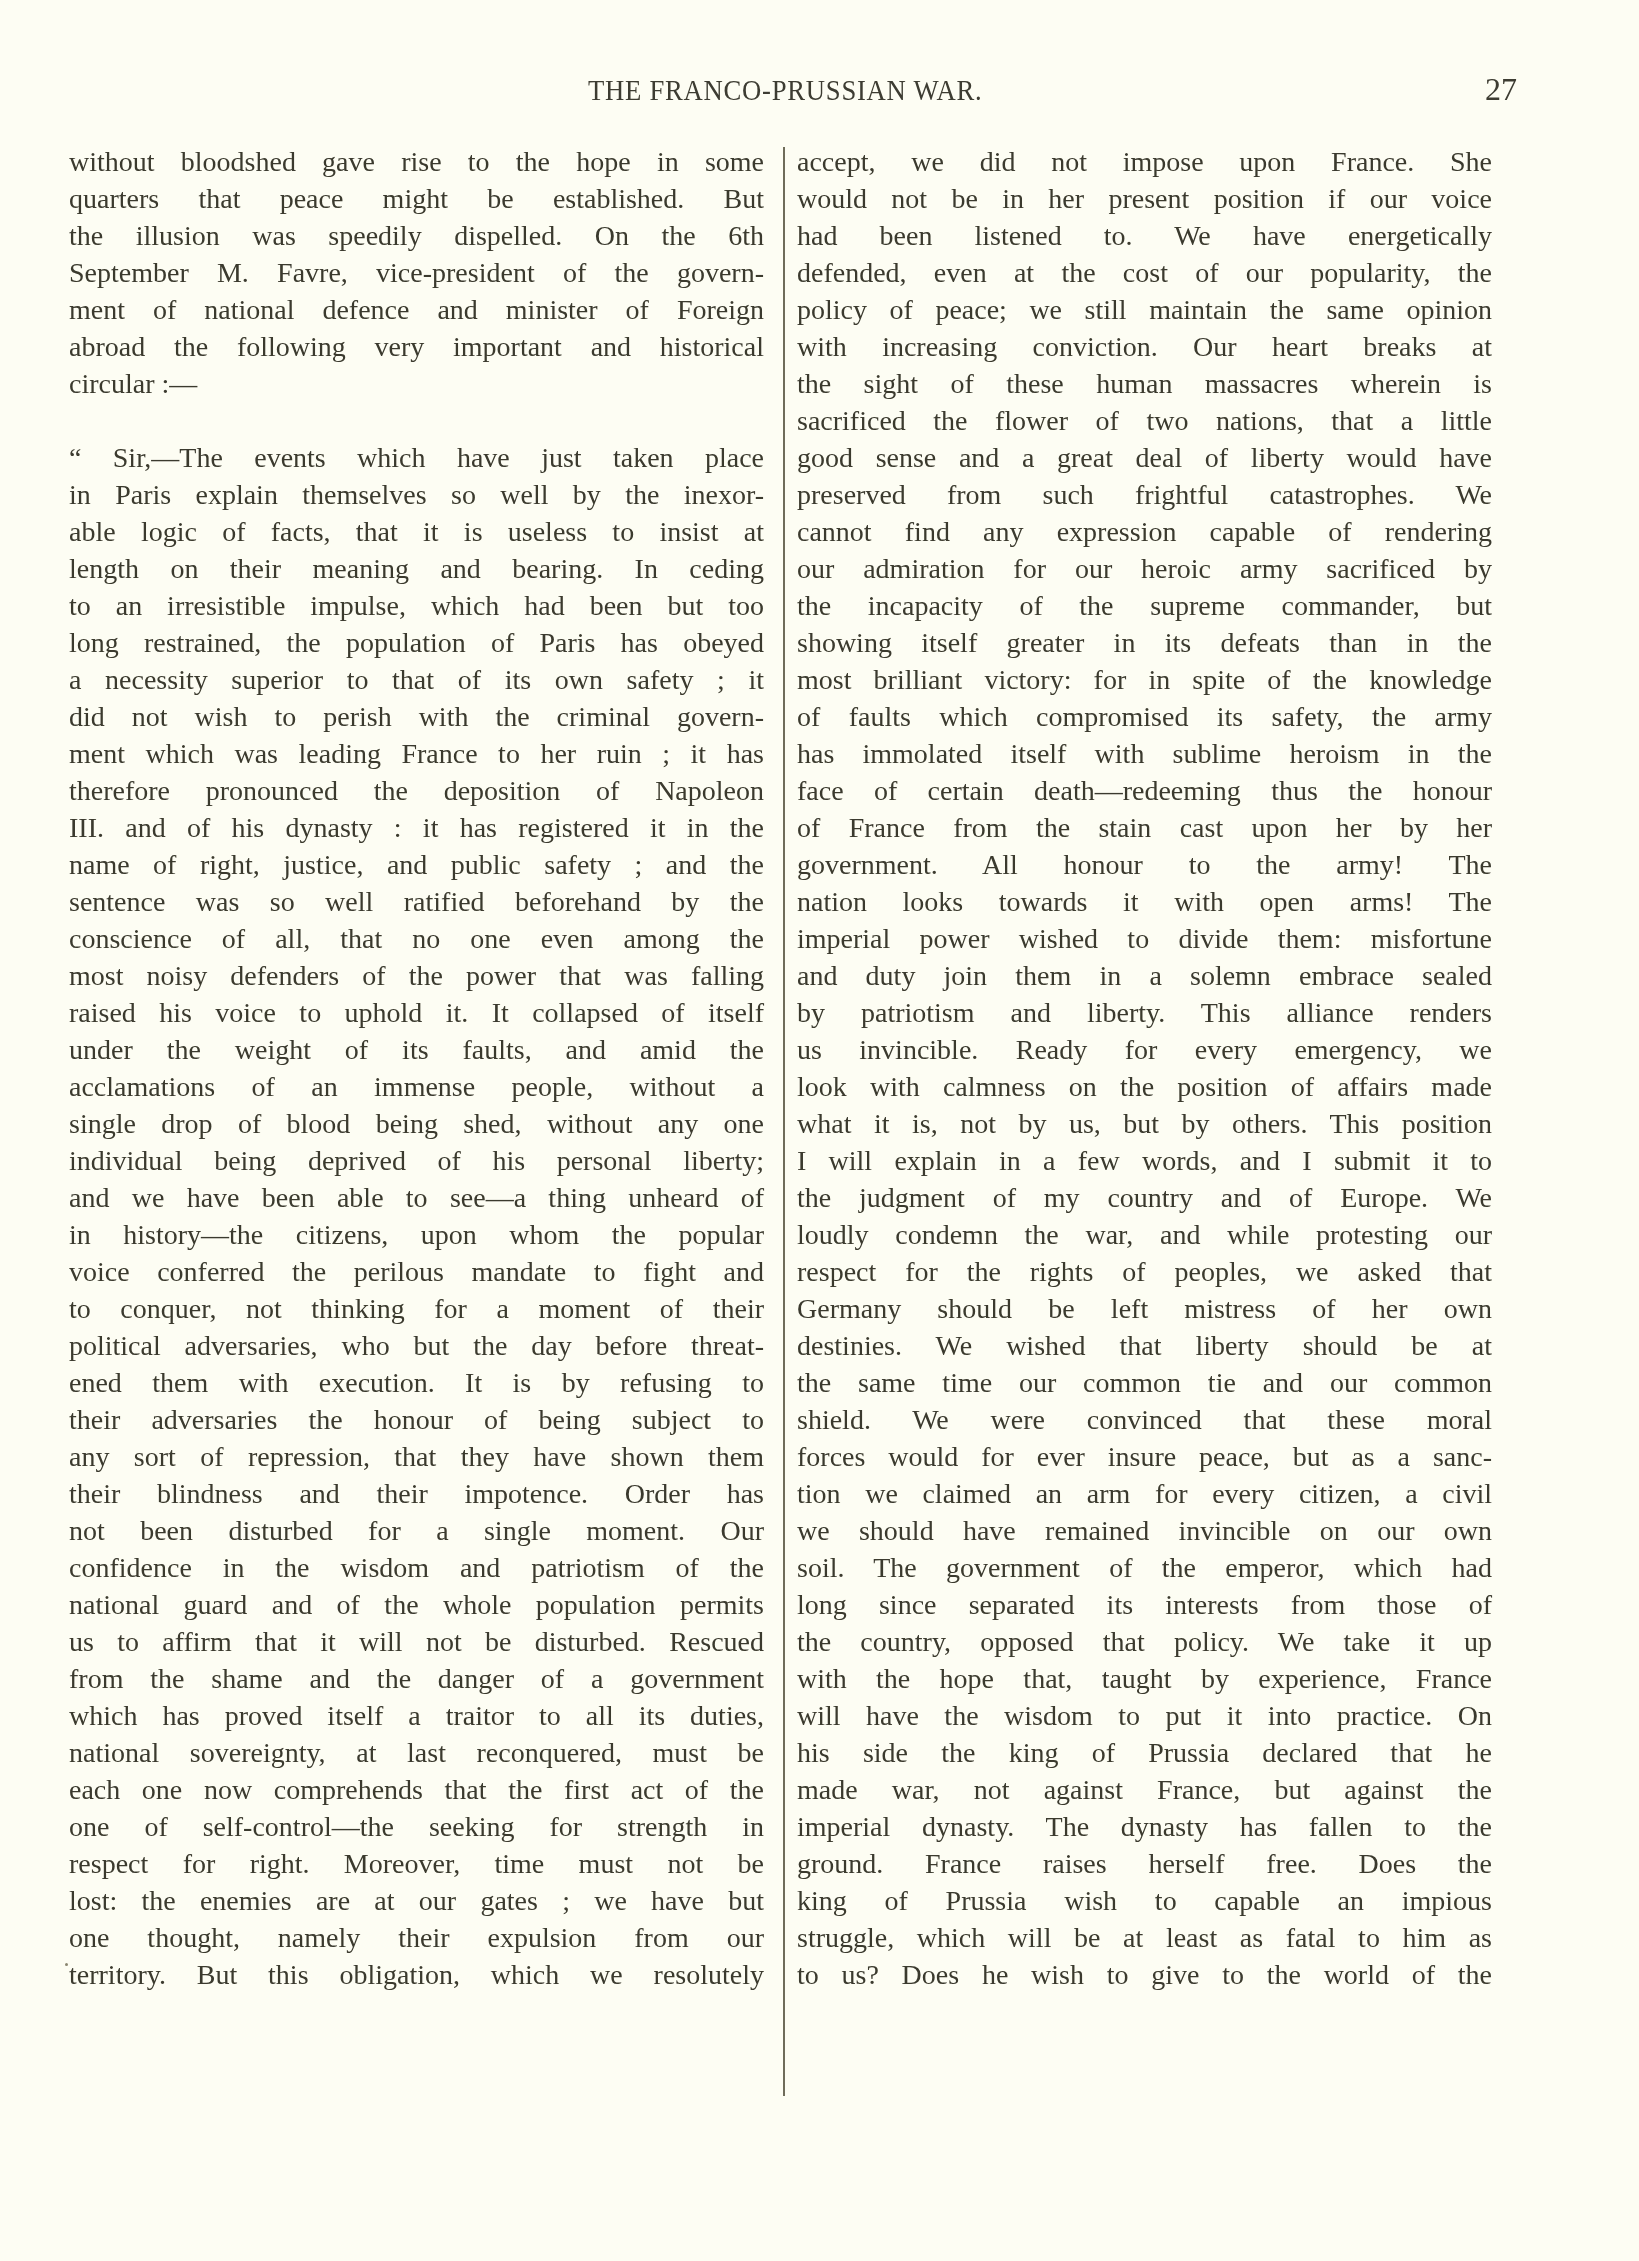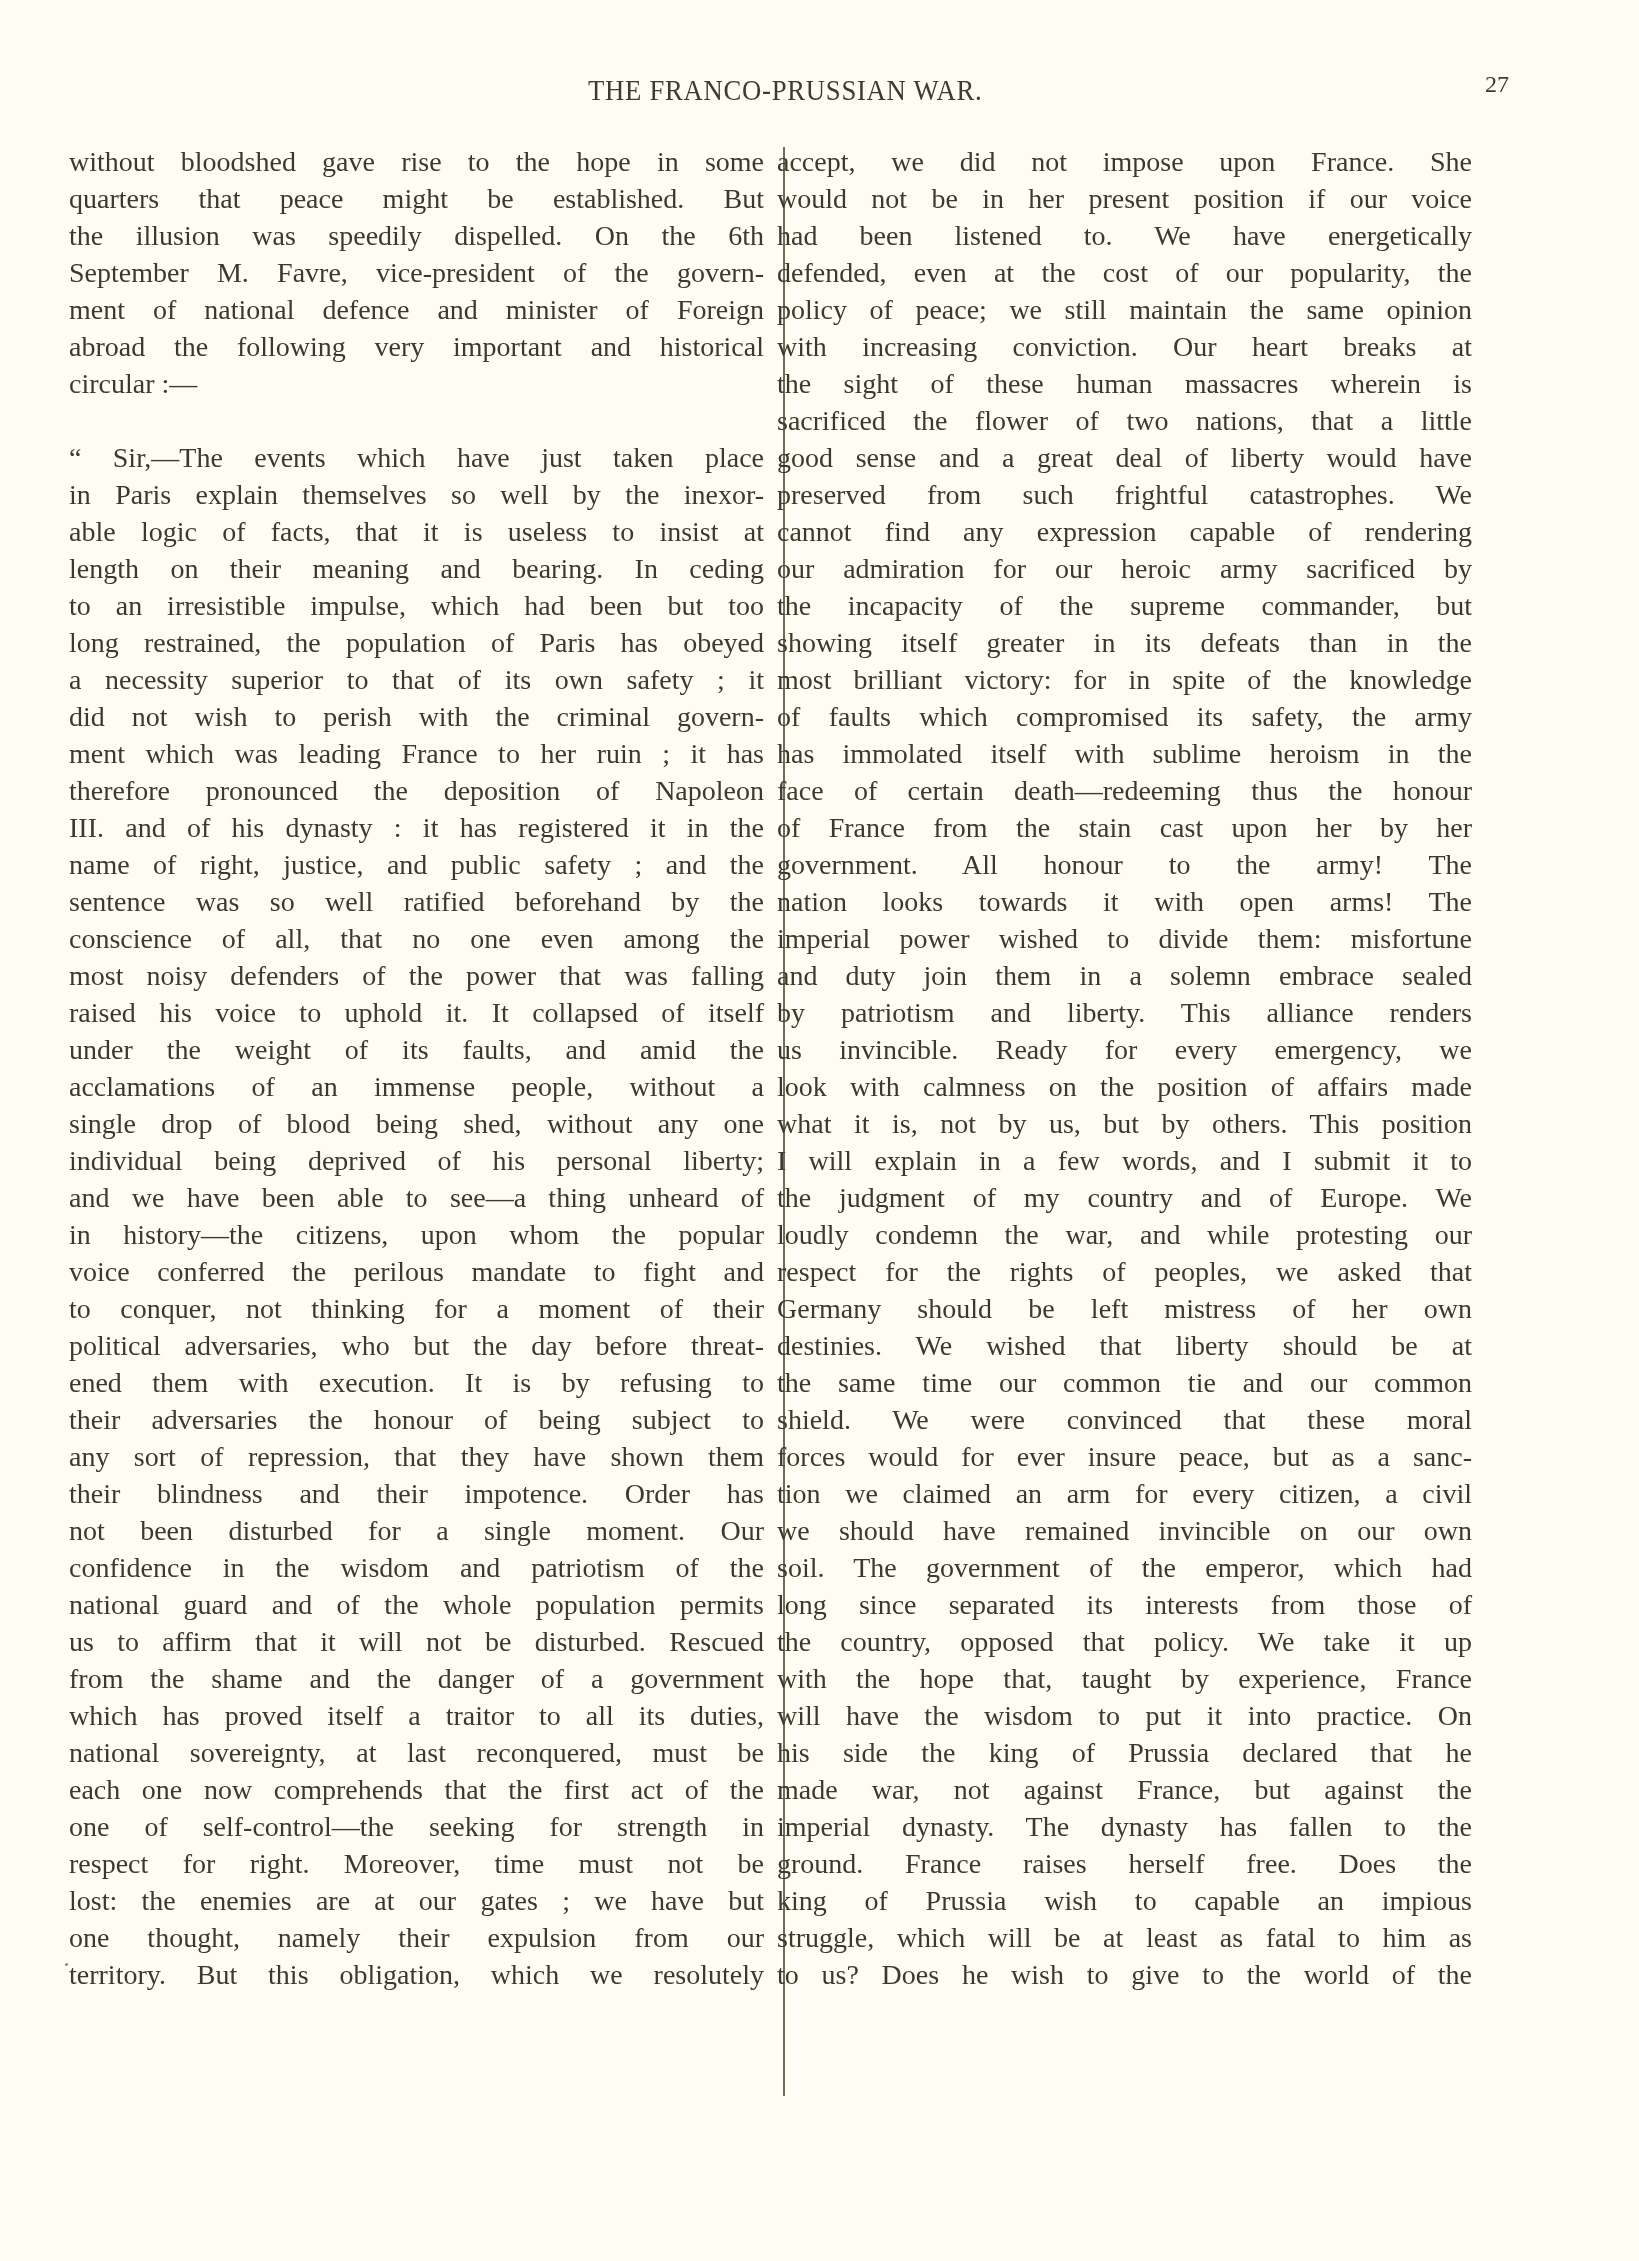--- a/index.html
+++ b/index.html
@@ -8,24 +8,24 @@
     background:#fdfdf3;
     font-family:"Liberation Serif","DejaVu Serif",serif;
     color:#3b3a2e;
   }
   .page-header { position:absolute; top:71px; left:0; width:1640px; height:46px;margin-left:32px; }
   .running-title {
     position:absolute; left:556px; top:3.1px;
     font-size:29px; letter-spacing:0.8px; color:#3d3c32;
     transform:scaleX(0.92); transform-origin:left center;
   }
-  .page-number { position:absolute; left:1453px; top:0px; font-size:24px; color:#3d3c32; }
+  .page-number { position:absolute; left:1453px; top:0px; font-size:32px; color:#3d3c32; }
   .column { position:absolute; top:143px; width:695px; }
   .col-left { left:69px; }
-  .col-right { left:777px; }
+  .col-right { left:797px; }
   .line {
     height:37px; line-height:37px; font-size:28px;
     white-space:nowrap; text-align:justify; text-align-last:justify;
     overflow:visible;
   }
   .line.last, .line.short { text-align-last:left; }
   .line.blank { height:37px; }
   .divider {
     position:absolute; left:783px; top:147px; width:1.5px; height:1949px;
     background:#6f6c5a;

